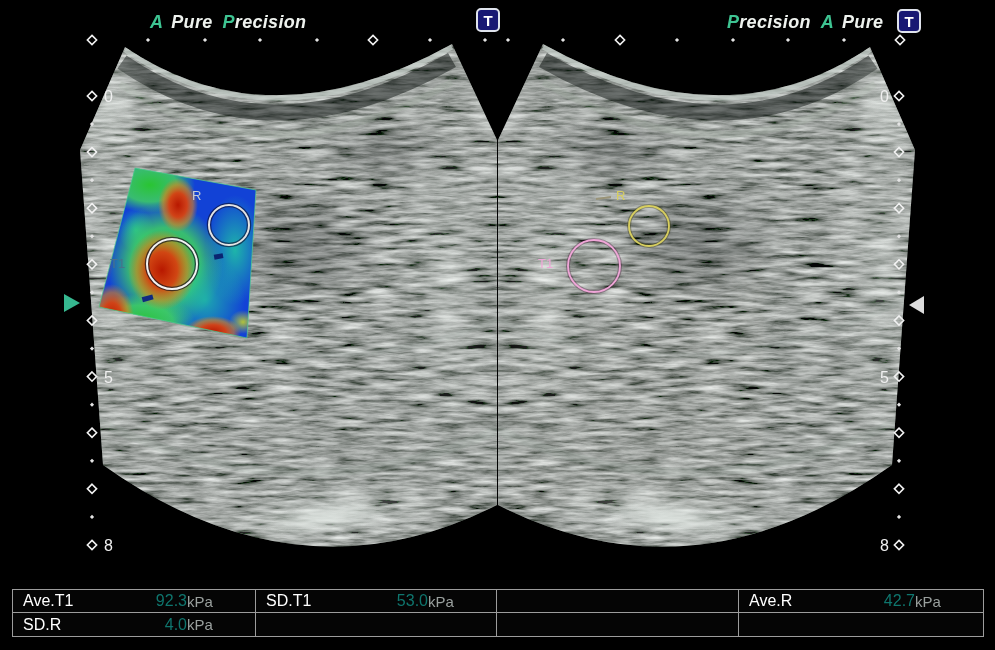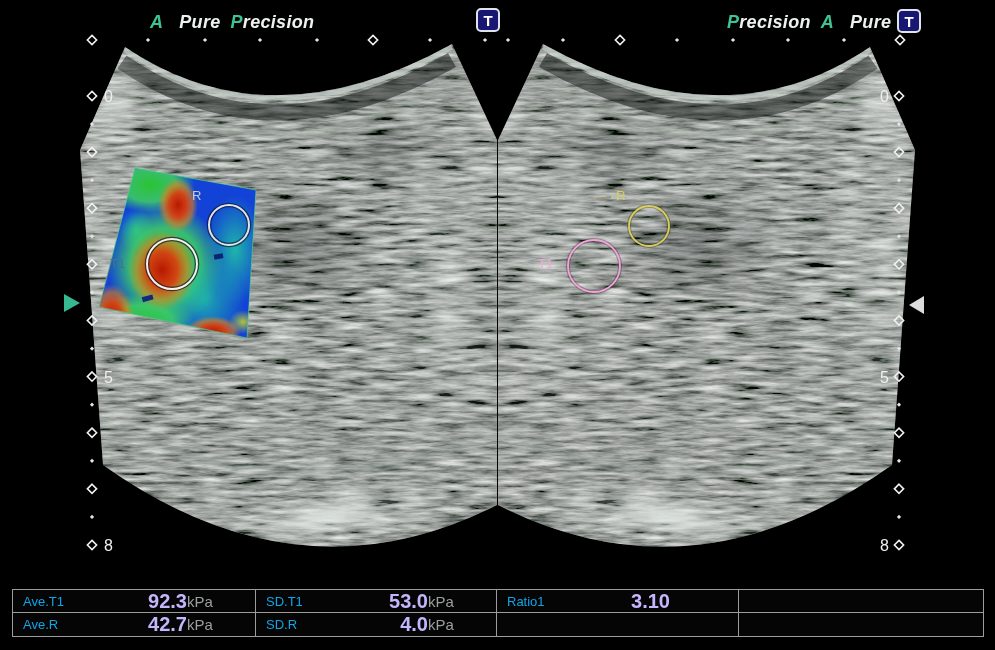--- a/index.html
+++ b/index.html
@@ -3,40 +3,40 @@
 <meta charset="utf-8">
 <style>
   html,body{margin:0;padding:0;background:#000;}
   #screen{position:relative;width:995px;height:650px;background:#000;overflow:hidden;
           font-family:"Liberation Sans",sans-serif;}
   #scene{position:absolute;left:0;top:0;}
 
   
   .brand{position:absolute;top:12px;display:flex;align-items:baseline;
          font-style:italic;font-weight:bold;font-size:18px;color:#eef2ee;letter-spacing:.3px;}
-  .brand .w{margin-left:16px;}
+  .brand .w{margin-left:8px;}
   .brand .gap{margin-left:10px;}
   #brand-left{left:150px;width:140px;}
   #brand-right{left:727px;width:160px;}
 
   .probe-btn{position:absolute;width:20px;height:20px;background:#181873;
              border:2px solid #dfe3ec;border-radius:5px;color:#fff;font-weight:bold;
              font-size:15px;display:flex;align-items:center;justify-content:center;}
   #probe-left{left:476px;top:8px;}
   #probe-right{left:897px;top:9px;}
 
   
   .results{position:absolute;left:12px;top:589px;width:970px;height:46px;
            display:grid;grid-template-columns:243px 241px 242px 244px;grid-template-rows:23px 23px;
            border:1px solid #9c9c9c;background:#050505;box-sizing:content-box;}
   .cell{display:flex;align-items:center;padding-left:10px;border-right:1px solid #9c9c9c;overflow:hidden;}
   .cell:nth-child(4n){border-right:none;}
   .cell:nth-child(-n+4){border-bottom:1px solid #9c9c9c;}
-  .cell .lbl{color:#0ea5e9;font-size:13px;}
-  .cell .val{margin-left:auto;color:#c4b5fd;font-size:20px;font-weight:bold;}
+  .cell .lbl{color:#ffffff;font-size:16px;}
+  .cell .val{margin-left:auto;color:#0f766e;font-size:16px;font-weight:normal;}
   .cell .unit{color:#9aa09e;font-size:15px;width:68px;box-sizing:border-box;}
 
   svg text{font-family:"Liberation Sans",sans-serif;}
 </style>
 </head>
 <body>
 
 <div id="screen">
 
 <svg id="scene" width="995" height="650" viewBox="0 0 995 650">
@@ -259,25 +259,20 @@
     <span class="lbl">Ave.T1</span>
     <span class="val">92.3</span>
     <span class="unit">kPa</span>
   </div>
   <div class="cell">
     <span class="lbl">SD.T1</span>
     <span class="val">53.0</span>
     <span class="unit">kPa</span>
   </div>
   <div class="cell">
-    <span class="lbl">Ratio1</span>
-    <span class="val">3.10</span>
-    <span class="unit"></span>
-  </div>
-  <div class="cell">
     <span class="lbl"></span>
     <span class="val"></span>
     <span class="unit"></span>
   </div>
   <div class="cell">
     <span class="lbl">Ave.R</span>
     <span class="val">42.7</span>
     <span class="unit">kPa</span>
   </div>
   <div class="cell">

